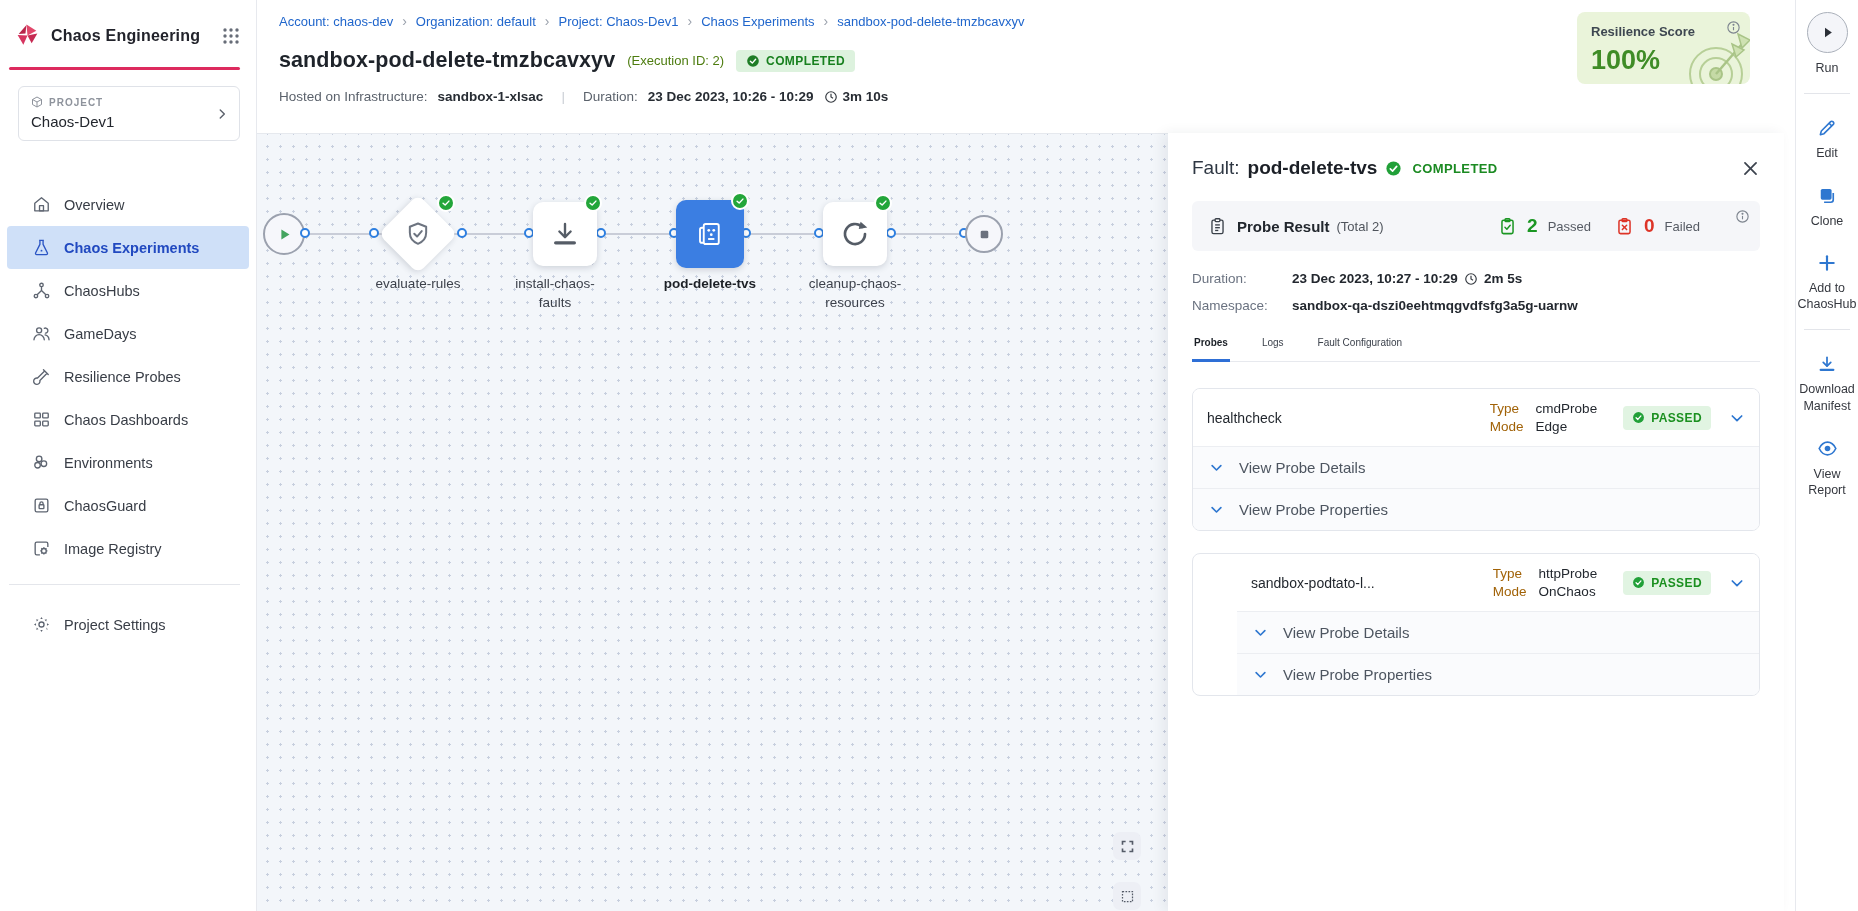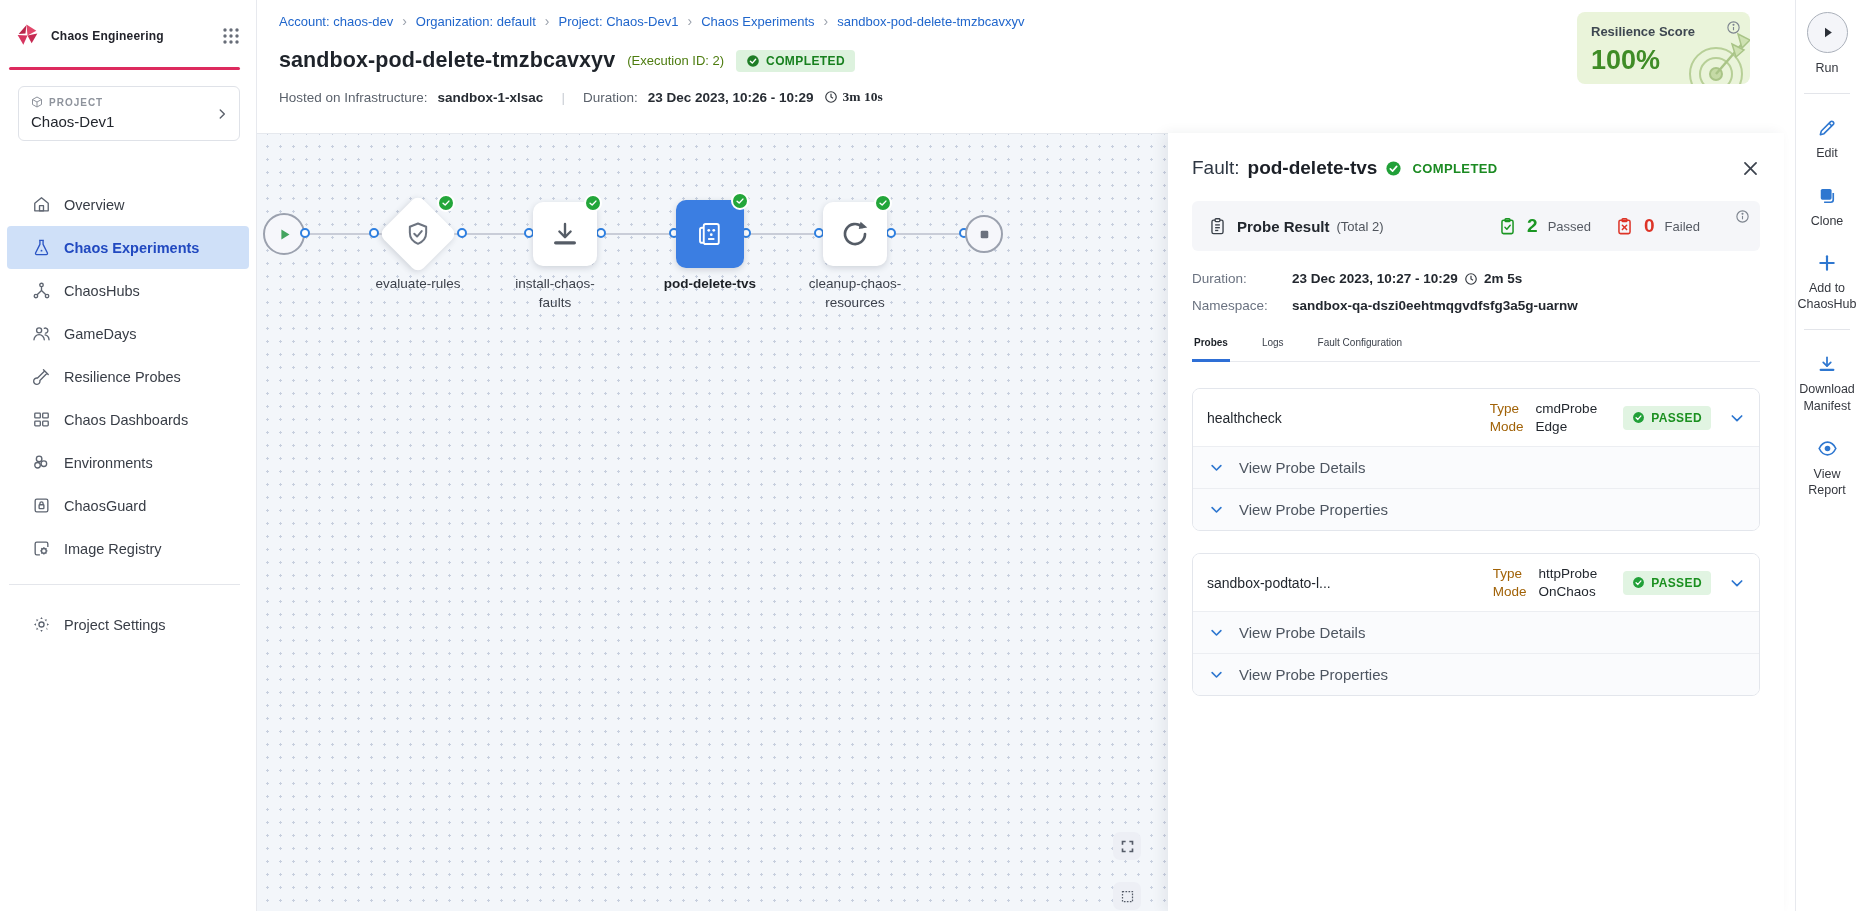--- a/index.html
+++ b/index.html
@@ -3,21 +3,21 @@
 <meta charset="utf-8">
 <style>
   * { margin:0; padding:0; box-sizing:border-box; }
   html,body { width:1858px; height:911px; overflow:hidden; }
   body { font-family:"Liberation Sans","DejaVu Sans",sans-serif; background:#fff; color:#22272e; }
   .app { display:flex; width:1858px; height:911px; }
 
   
   .sidebar { width:257px; height:100%; background:#fff; border-right:1px solid #e7e9ee; flex:0 0 257px; position:relative; }
   .brand-row { display:flex; align-items:center; padding:22px 16px 18px 14px; gap:10px; }
-  .brand-title { font-size:12px; font-weight:700; color:#22232b; flex:1; letter-spacing:.2px; }
+  .brand-title { font-size:16px; font-weight:700; color:#22232b; flex:1; letter-spacing:.2px; }
   .brand-divider { height:3px; background:#dd2a5e; margin:0 16px 0 9px; border-radius:2px; }
   .project-card { margin:16px 16px 0 18px; border:1px solid #dfe2e8; border-radius:6px; padding:9px 12px 10px 12px; position:relative; background:#fff; cursor:pointer; }
   .proj-top { display:flex; align-items:center; gap:6px; color:#8e939c; font-size:10px; font-weight:700; letter-spacing:1px; }
   .proj-name { margin-top:5px; font-size:15px; color:#23272e; }
   .proj-chevron { position:absolute; right:10px; top:50%; transform:translateY(-50%); }
   .nav { margin-top:42px; }
   .nav-item { display:flex; align-items:center; gap:13px; height:43px; padding:0 14px 0 24px; font-size:14.5px; color:#383d46; cursor:pointer; margin:0 7px; border-radius:4px; }
   .nav-item .nicon { width:20px; height:20px; color:#5e6571; display:flex; align-items:center; justify-content:center; flex:0 0 20px; }
   .nav-item.active { background:#cfe0f8; color:#2149c0; font-weight:600; }
   .nav-item.active .nicon { color:#2b55c4; }
@@ -30,21 +30,21 @@
   .breadcrumb { display:flex; align-items:center; gap:9px; font-size:13px; }
   .crumb { color:#2066cc; cursor:pointer; white-space:nowrap; }
   .crumb-sep { color:#9aa1ac; font-size:14px; line-height:1; transform:translateY(-1px); }
   .title-row { display:flex; align-items:center; gap:12px; margin-top:19px; }
   .page-title { font-size:21.5px; font-weight:700; color:#1e232a; letter-spacing:.1px; }
   .exec-id { font-size:13px; color:#4d7c0f; }
   .pill { display:inline-flex; align-items:center; gap:6px; background:#ddf2de; color:#18801f; font-size:12px; font-weight:700; letter-spacing:.4px; padding:4px 10px; border-radius:4px; }
   .meta-row { display:flex; align-items:center; gap:10px; margin-top:16px; font-size:13.5px; color:#5b626c; }
   .meta-strong { color:#272c33; font-weight:700; }
   .meta-pipe { color:#c9cdd4; padding:0 8px; }
-  .meta-elapsed { display:inline-flex; align-items:center; gap:5px; color:#272c33; font-weight:700;font-family:Liberation Serif, serif; }
+  .meta-elapsed { display:inline-flex; align-items:center; gap:5px; color:#272c33; font-weight:700; }
 
   .resilience-card { position:absolute; right:45px; top:12px; width:173px; height:72px; background:#eaf4da; border-radius:8px; padding:12px 12px 10px 14px; overflow:hidden; }
   .res-label { font-size:13px; font-weight:700; color:#3e4751; }
   .res-value { font-size:27px; font-weight:700; color:#3f8c26; margin-top:6px; }
   .res-info { position:absolute; right:9px; top:8px; }
   .res-art { position:absolute; right:-4px; bottom:-8px; }
 
   
   .canvas { position:absolute; left:0; top:133px; bottom:0; width:911px; background:#f3f6fa; border-top:1px solid #e6e9ee;
             background-image:radial-gradient(circle,#c7cfde 1px,transparent 1.2px); background-size:13px 13px; background-position:4px 6px; }
@@ -75,21 +75,21 @@
   .pr-cap { font-size:13px; color:#565b64; margin-right:14px; }
   .pr-info { position:absolute; right:10px; top:8px; }
   .kv-row { display:flex; align-items:center; margin-top:20px; font-size:13.5px; }
   .kv-row + .kv-row { margin-top:12px; }
   .kv-label { width:100px; color:#6a7280; }
   .kv-value { color:#23282f; font-weight:600; display:flex; align-items:center; gap:6px; }
   .tabs { display:flex; gap:30px; margin-top:24px; border-bottom:1px solid #e7e9ee; }
   .tab { font-size:10px; color:#3c424c; padding:0 2px 11px 2px; cursor:pointer; }
   .tab.active { color:#1b2027; font-weight:700; border-bottom:3px solid #2e6fd6; margin-bottom:-1px; }
   .probe-card { margin-top:26px; border:1px solid #e3e6ec; border-radius:8px; overflow:hidden; }
-  .probe-card + .probe-card { margin-top:22px; }
+  .probe-card + .probe-card { margin-top:22px;padding-left:44px; }
   .pc-head { display:flex; align-items:center; background:#fff; padding:12px 14px; }
   .pc-name { font-size:14px; color:#1f242b; flex:1; }
   .pc-tm { display:grid; grid-template-columns:auto auto; column-gap:12px; row-gap:3px; font-size:13.5px; margin-right:26px; }
   .pc-tm .lab { color:#a16207; }
   .pc-tm .val { color:#23282f; }
   .passed-pill { display:inline-flex; align-items:center; gap:6px; background:#e1f4e2; border-radius:4px; padding:5px 9px; color:#1b9020; font-size:12px; font-weight:700; letter-spacing:.4px; margin-right:18px; }
   .pc-row { display:flex; align-items:center; gap:15px; background:#fafbfd; border-top:1px solid #eceef2; padding:12px 14px 12px 16px; font-size:15px; color:#4d5560; cursor:pointer; }
 
   
   .rail { width:63px; flex:0 0 63px; border-left:1px solid #e7e9ee; background:#fff; display:flex; flex-direction:column; align-items:center; padding-top:12px; }

